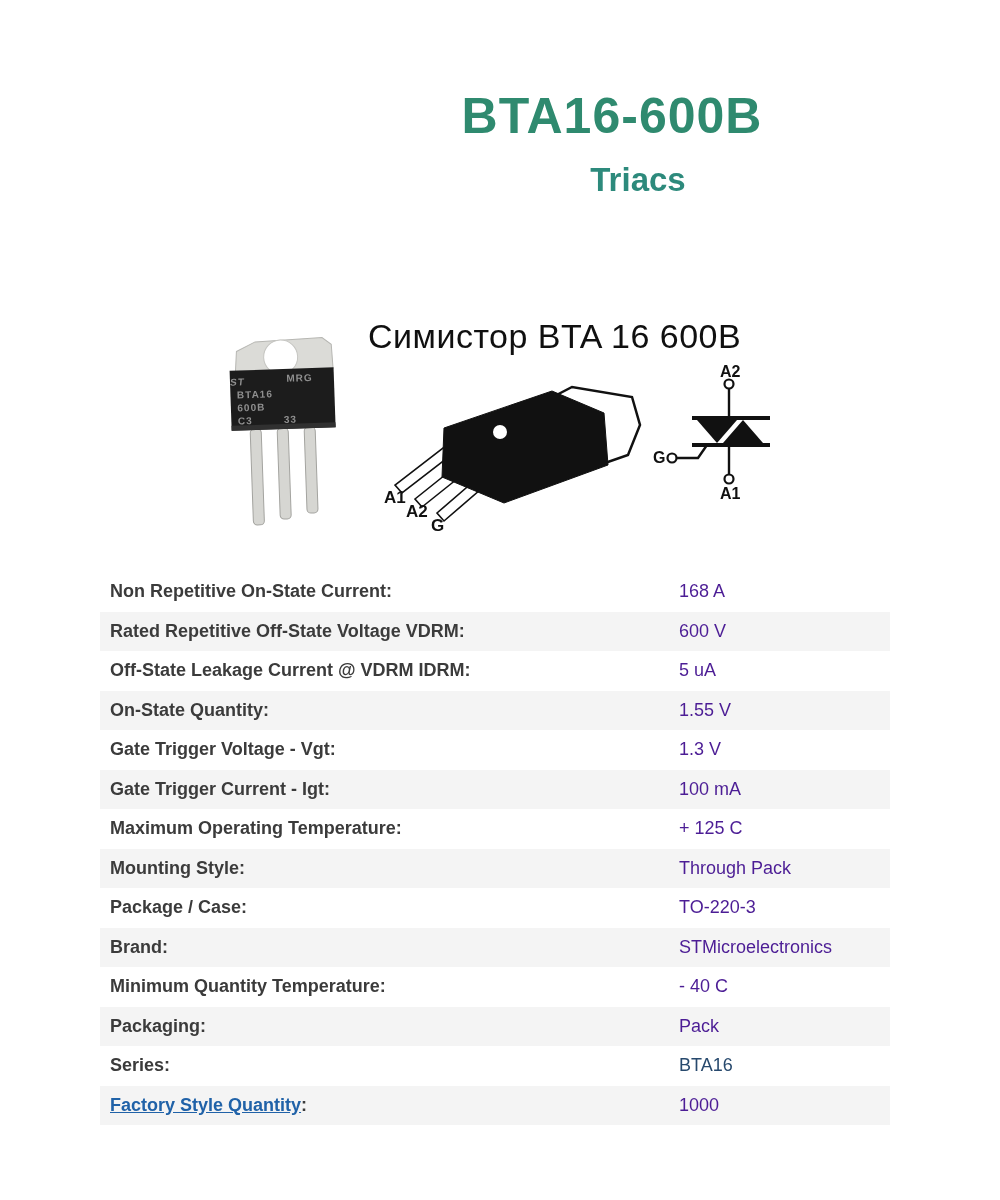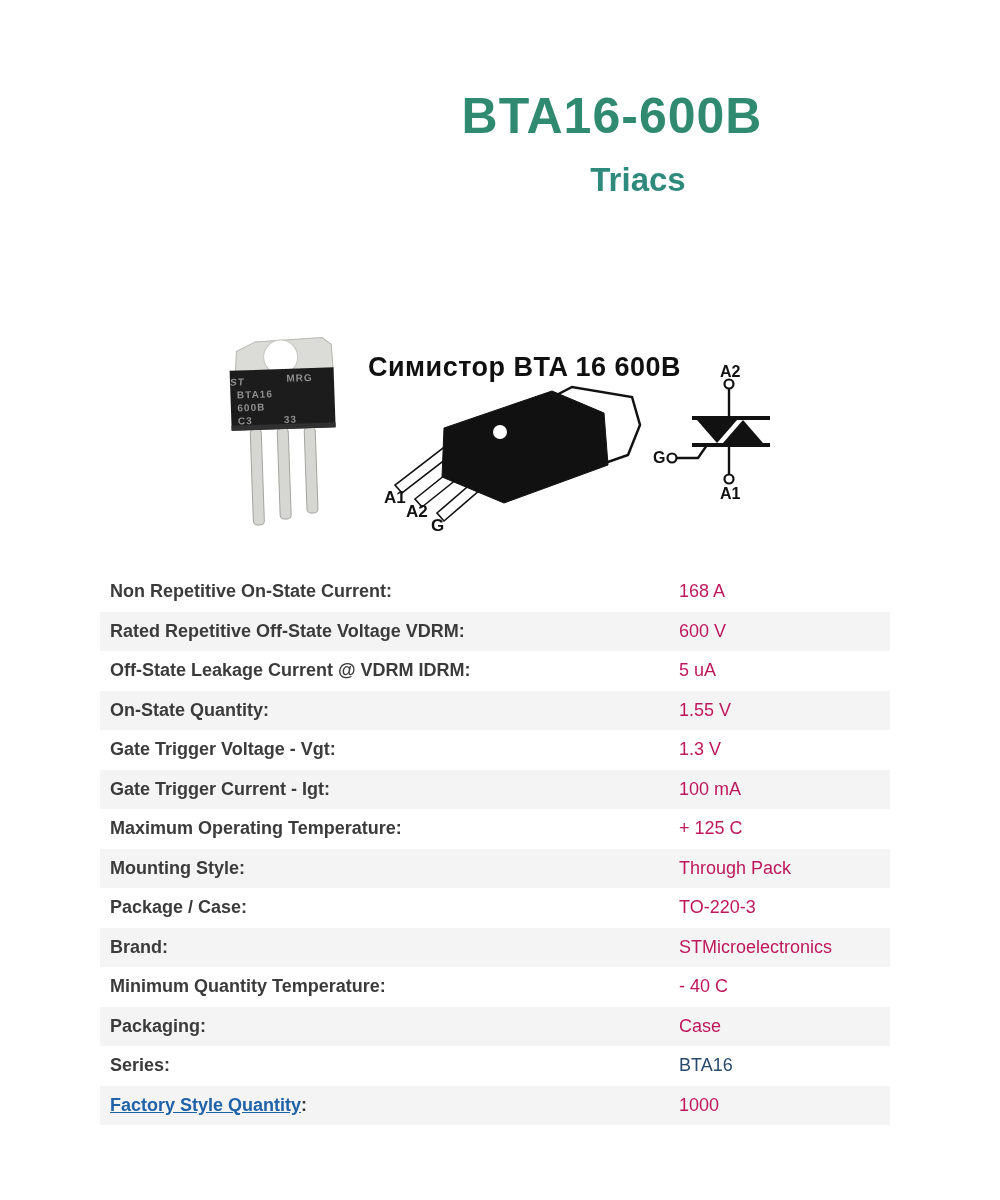--- a/index.html
+++ b/index.html
@@ -10,35 +10,35 @@
   .page-title{
     position:absolute;left:412px;top:90px;width:400px;text-align:center;
     font-size:50px;line-height:52px;font-weight:bold;color:#2F8A6F;letter-spacing:1px;
   }
   .page-subtitle{
     position:absolute;left:438px;top:161px;width:400px;text-align:center;
     font-size:33px;font-weight:bold;color:#2D8A7C;
   }
   .section-heading{
     position:absolute;left:368px;top:317px;
-    font-size:27px;font-weight:bold;color:#101010;letter-spacing:.5px;margin-top:35px;
+    font-size:34px;font-weight:normal;color:#101010;letter-spacing:.5px;
   }
   .photo-svg{position:absolute;left:225px;top:336px;width:115px;height:200px;}
   .drawing-svg{position:absolute;left:382px;top:383px;width:268px;height:155px;}
   .symbol-svg{position:absolute;left:645px;top:355px;width:190px;height:150px;}
 
   .marking{font:bold 10px "Liberation Sans",sans-serif;fill:#8f8f8f;letter-spacing:1px;}
   .pin-label{font:bold 17px "Liberation Sans",sans-serif;fill:#111;}
   .term-label{font:bold 16px "Liberation Sans",sans-serif;fill:#111;}
 
   .spec-table{position:absolute;left:100px;top:572px;width:790px;}
   .spec-row{display:flex;align-items:center;height:39.5px;gap:24px;}
   .spec-row:nth-child(even){background:#F4F4F4;}
   .spec-label{flex:0 0 545px;padding-left:10px;font-size:18px;font-weight:bold;color:#3B3B3B;}
-  .spec-value{font-size:18px;color:#be185d;}
+  .spec-value{font-size:18px;color:#4c1d95;}
   .value-navy{color:#27496D;}
   .label-link{color:#2062A8;text-decoration:underline;cursor:pointer;}
 </style>
 </head>
 <body>
 
 <div class="page-title">BTA16-600B</div>
 <div class="page-subtitle">Triacs</div>
 <div class="section-heading">Симистор BTA 16 600B</div>
 
@@ -129,21 +129,21 @@
   <div class="spec-row">
     <div class="spec-label">Brand:</div>
     <div class="spec-value">STMicroelectronics</div>
   </div>
   <div class="spec-row">
     <div class="spec-label">Minimum Quantity Temperature:</div>
     <div class="spec-value">- 40 C</div>
   </div>
   <div class="spec-row">
     <div class="spec-label">Packaging:</div>
-    <div class="spec-value">Case</div>
+    <div class="spec-value">Pack</div>
   </div>
   <div class="spec-row">
     <div class="spec-label">Series:</div>
     <div class="spec-value value-navy">BTA16</div>
   </div>
   <div class="spec-row">
     <div class="spec-label"><a class="label-link">Factory Style Quantity</a><span>:</span></div>
     <div class="spec-value">1000</div>
   </div>
 </div>

